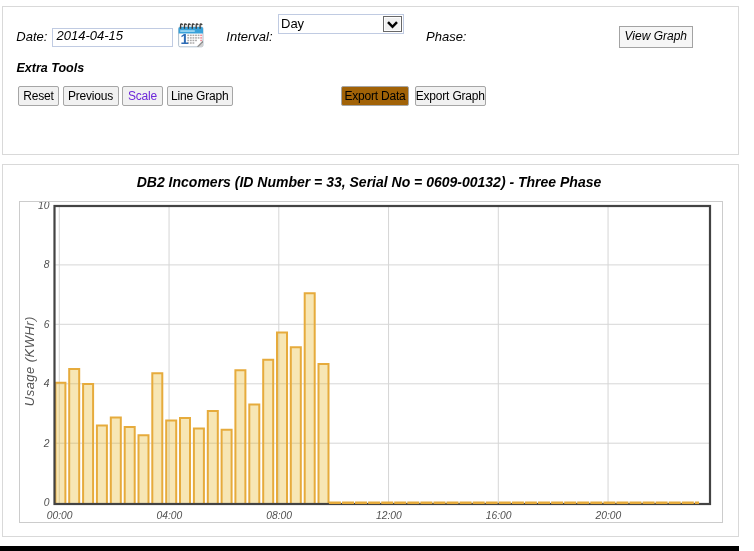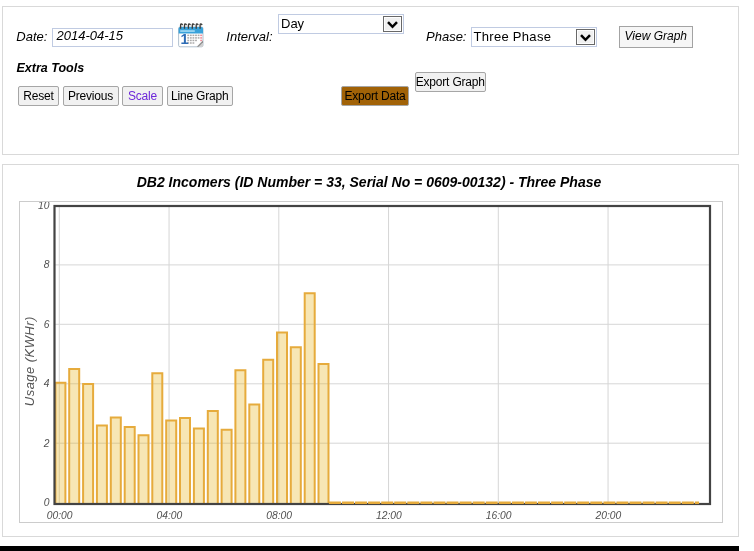--- a/index.html
+++ b/index.html
@@ -51,37 +51,29 @@
 <div class="abs" style="left:226.3px;top:30px;font-size:13px;line-height:14px">Interval:</div>
 <div style="position:absolute;left:278px;top:14px;width:125.5px;height:19.5px;border:1px solid #c0cbe2;background:#fff;box-sizing:border-box">
 <div style="position:absolute;left:2px;top:0;line-height:17.5px;font-size:13px;letter-spacing:0px;color:#000;white-space:nowrap">Day</div>
 <div style="position:absolute;right:1px;top:0.5px;bottom:0.5px;width:18.5px;border:1px solid #686868;background:#f0f0f0;box-shadow:inset 0 0 0 1px #fdfdfd;box-sizing:border-box">
         <svg width="11" height="9" viewBox="0 0 11 9" style="position:absolute;left:3px;top:4.5px">
           <path d="M1 1.2 L5.5 5.8 L10 1.2" fill="none" stroke="#000" stroke-width="2.5"></path>
         </svg>
       </div>
 </div>
 <div class="abs" style="left:426px;top:30px;font-size:13px;line-height:14px">Phase:</div>
-<div style="position:absolute;left:470.5px;top:27px;width:126px;height:19.5px;border:1px solid #c0cbe2;background:#fff;box-sizing:border-box">
-<div style="position:absolute;left:2px;top:0;line-height:17.5px;font-size:13px;letter-spacing:0.3px;color:#000;white-space:nowrap">Three Phase</div>
-<div style="position:absolute;right:1px;top:0.5px;bottom:0.5px;width:18.5px;border:1px solid #686868;background:#f0f0f0;box-shadow:inset 0 0 0 1px #fdfdfd;box-sizing:border-box">
-        <svg width="11" height="9" viewBox="0 0 11 9" style="position:absolute;left:3px;top:4.5px">
-          <path d="M1 1.2 L5.5 5.8 L10 1.2" fill="none" stroke="#000" stroke-width="2.5"></path>
-        </svg>
-      </div>
-</div>
 <div class="abs" style="left:619px;top:26px;width:73.5px;height:21.5px;border:1px solid #a3a3a3;background:#f6f6f6;box-sizing:border-box;text-align:center;line-height:19px;font-size:12px">View Graph</div>
 
 <div class="abs" style="left:16.5px;top:60.5px;font-size:12.5px;font-weight:bold;line-height:14px">Extra Tools</div>
 <div style="position:absolute;left:18px;top:86px;width:41px;height:20px;border:1px solid #a6a6a6;border-radius:2px;background:#f1f1f1;box-sizing:border-box;text-align:center;line-height:18px;font-size:12px;letter-spacing:-0.2px;color:#000;white-space:nowrap">Reset</div>
 <div style="position:absolute;left:62.5px;top:86px;width:56px;height:20px;border:1px solid #a6a6a6;border-radius:2px;background:#f1f1f1;box-sizing:border-box;text-align:center;line-height:18px;font-size:12px;letter-spacing:-0.2px;color:#000;white-space:nowrap">Previous</div>
 <div style="position:absolute;left:122px;top:86px;width:41px;height:20px;border:1px solid #a6a6a6;border-radius:2px;background:#f1f1f1;box-sizing:border-box;text-align:center;line-height:18px;font-size:12px;letter-spacing:-0.2px;color:#6d28d9;white-space:nowrap">Scale</div>
 <div style="position:absolute;left:166.5px;top:86px;width:66.5px;height:20px;border:1px solid #a6a6a6;border-radius:2px;background:#f1f1f1;box-sizing:border-box;text-align:center;line-height:18px;font-size:12px;letter-spacing:-0.2px;color:#000;white-space:nowrap">Line Graph</div>
 <div style="position:absolute;left:341px;top:86px;width:68px;height:20px;border:1px solid #a6a6a6;border-radius:2px;background:#a16207;box-sizing:border-box;text-align:center;line-height:18px;font-size:12px;letter-spacing:-0.2px;color:#000;white-space:nowrap">Export Data</div>
-<div style="position:absolute;left:414.5px;top:72px;width:71.5px;height:20px;border:1px solid #a6a6a6;border-radius:2px;background:#f1f1f1;box-sizing:border-box;text-align:center;line-height:18px;font-size:12px;letter-spacing:-0.2px;color:#000;white-space:nowrap">Export Graph</div>
+<div style="position:absolute;left:414.5px;top:86px;width:71.5px;height:20px;border:1px solid #a6a6a6;border-radius:2px;background:#f1f1f1;box-sizing:border-box;text-align:center;line-height:18px;font-size:12px;letter-spacing:-0.2px;color:#000;white-space:nowrap">Export Graph</div>
 
 <div class="abs" style="left:2px;top:164px;width:735px;height:371px;border:1px solid #d9d9d9;box-sizing:content-box"></div>
 
 <div class="abs" style="left:17px;top:175px;width:704px;text-align:center;font-size:14px;font-weight:bold;line-height:14px">DB2 Incomers (ID Number = 33, Serial No = 0609-00132) - Three Phase</div>
 
 <div class="abs" style="left:19px;top:201px;width:702px;height:320px;border:1px solid #ccc">
 <svg width="702" height="320" style="position:absolute;left:0;top:0" font-family="'Liberation Sans',sans-serif">
 <defs>
           <clipPath id="plotclip">
             <rect x="34" y="4" width="645" height="298"></rect>

